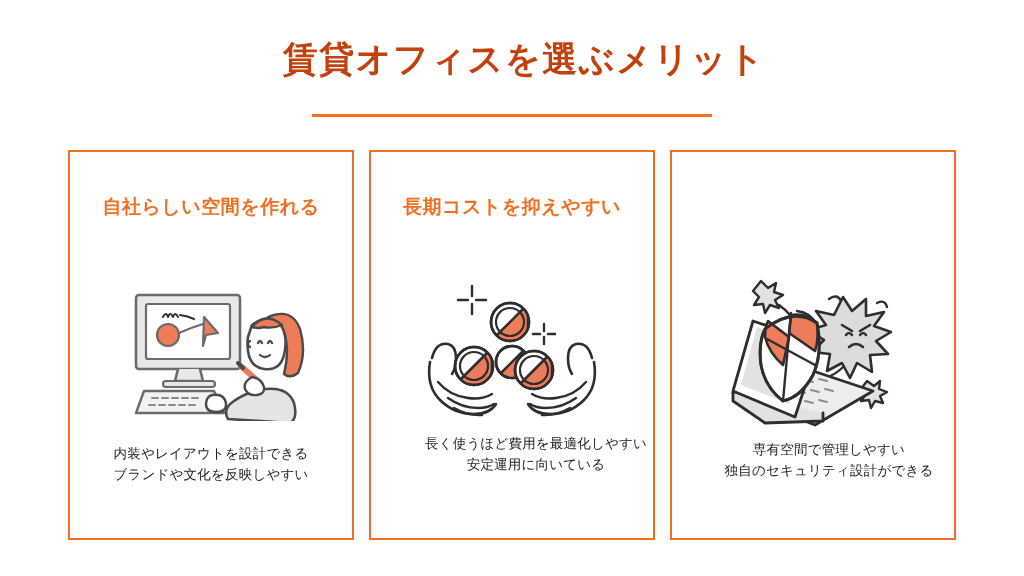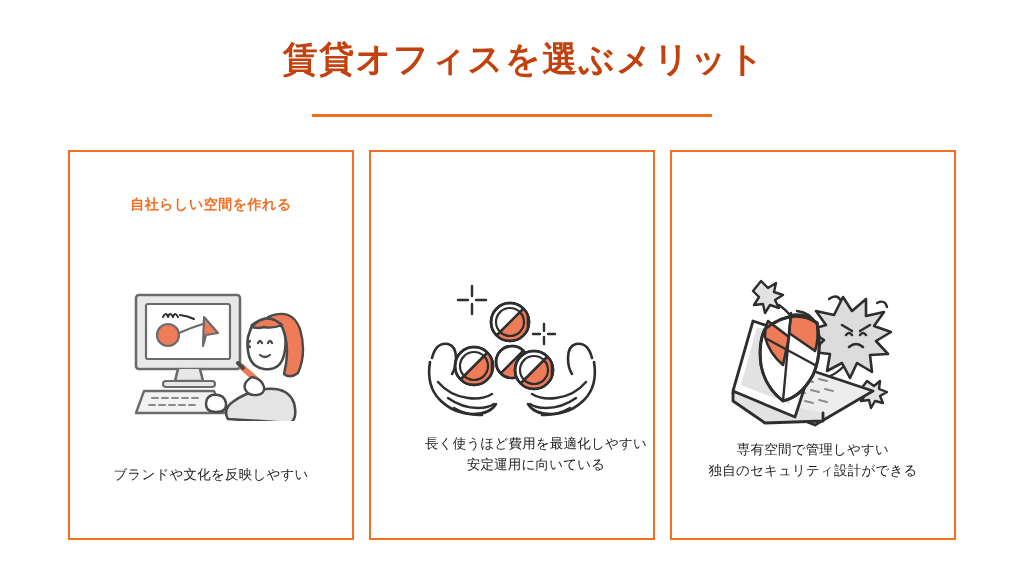--- a/index.html
+++ b/index.html
@@ -55,21 +55,21 @@
     box-sizing: border-box;
     border: 2px solid #F26F21;
     background: #ffffff;
     position: relative;
     display: flex;
     flex-direction: column;
     align-items: center;
   }
   .card-title {
     margin-top: 43px;
-    font-size: 14px;
+    font-size: 19px;
     font-weight: bold;
     color: #F26F21;
     letter-spacing: 0.5px;
     text-align: center;
     line-height: 1.3;
   }
   .card-art {
     position: absolute;
     top: 104px;
     left: 0;
@@ -92,21 +92,21 @@
     color: #232323;
     line-height: 1.55;
     letter-spacing: 0.2px;
   }
   .card-body .line {
     display: block;
   }
   
   .card--design .card-body { bottom: 52px; }
   .card--cost .card-body { bottom: 62px; margin-left: 24px; }
-  .card--security .card-body { bottom: 56px; }
+  .card--security .card-body { bottom: 56px; padding-left: 16px; }
 </style>
 </head>
 <body>
 
 <div class="slide">
 
   <div class="page-title">賃貸オフィスを選ぶメリット</div>
   <div class="title-rule"></div>
 
   <div class="cards">
@@ -155,25 +155,27 @@
           <path d="M134 60 q-4 3 0 6" stroke="#4a4a4a" stroke-width="2.2" fill="none"></path>
           <path d="M144 74 q5 4 10 0" stroke="#4a4a4a" stroke-width="2.2" fill="none"></path>
 
           <path d="M126 86 l18 16" stroke="#EE7C58" stroke-width="6" stroke-linecap="round"></path>
           <path d="M122 82 l5 5" stroke="#4a4a4a" stroke-width="4" stroke-linecap="round"></path>
           <path d="M136 96 q10 2 12 10 q1 7 -7 8 q-9 1 -12 -6 q-2 -7 7 -12 z" fill="#ffffff" stroke="#4a4a4a" stroke-width="2.4"></path>
         </svg>
       </div>
 
       <div class="card-body">
+        <span class="line">内装やレイアウトを設計できる</span>
         <span class="line">ブランドや文化を反映しやすい</span>
       </div>
     </div>
 
     <div class="card card--cost">
+      <div class="card-title">長期コストを抑えやすい</div>
 
       <div class="card-art">
         <svg width="180" height="155" viewBox="0 0 180 155" fill="none" stroke="#2e2e2e" stroke-width="2.6" stroke-linecap="round" stroke-linejoin="round">
           <defs>
             <clipPath id="coinClipA">
                 <circle cx="88" cy="48" r="19"></circle>
               </clipPath>
             <clipPath id="coinClipB">
                 <circle cx="52" cy="92" r="19"></circle>
               </clipPath>

